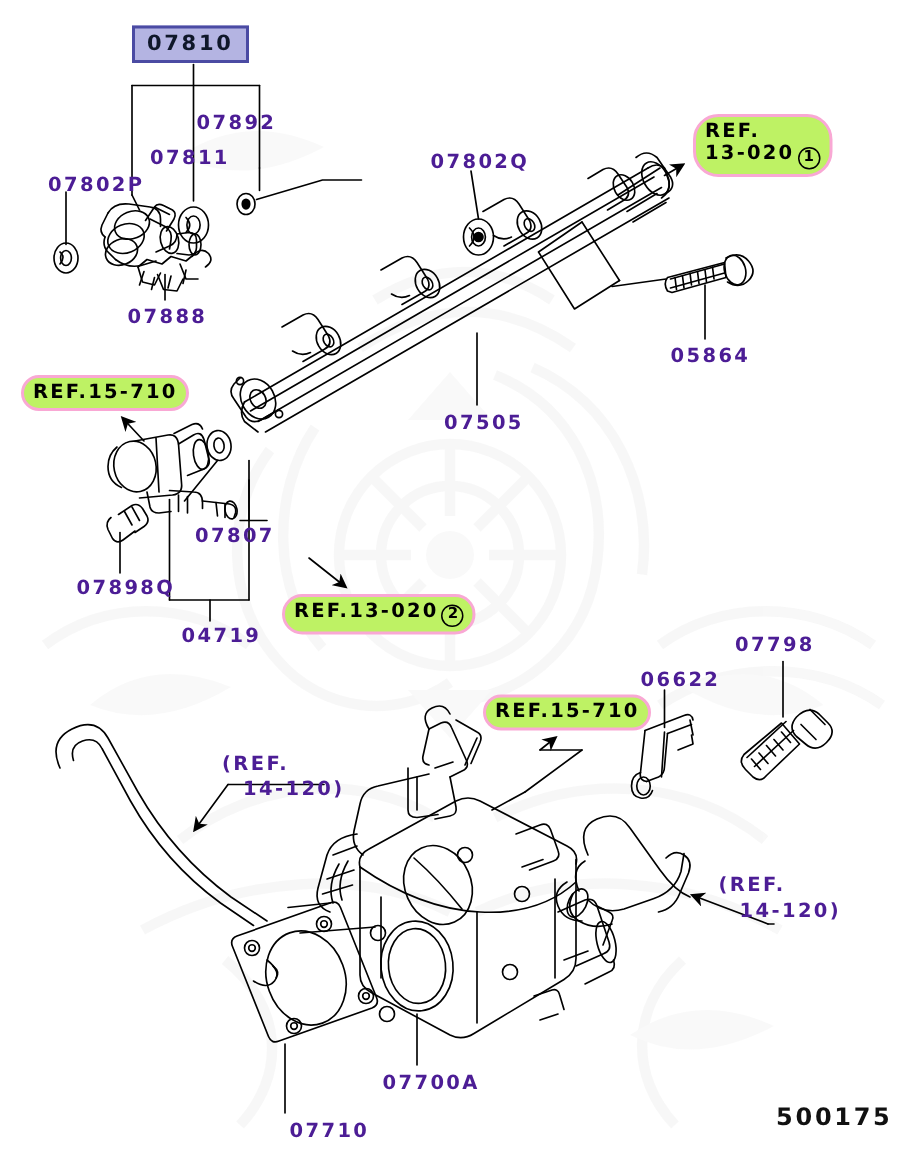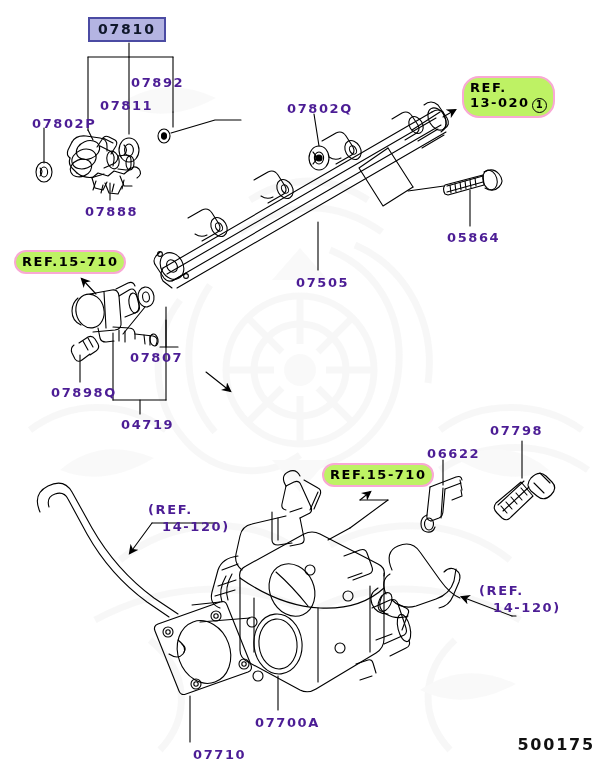--- a/index.html
+++ b/index.html
@@ -414,20 +414,23 @@
 
   <div class="refbox" style="left:462px; top:76px; text-align:left;">
     <div>REF.</div>
     <div><span>13-020</span><span class="circled">1</span></div>
   </div>
 
   <div class="refbox" style="left:14px; top:250px;">
     <span>REF.15-710</span>
   </div>
 
+  <div class="refbox" style="left:188px; top:396px;">
+    <span>REF.13-020</span><span class="circled">2</span>
+  </div>
 
   <div class="refbox" style="left:322px; top:463px;">
     <span>REF.15-710</span>
   </div>
 
   <div style="position:absolute; left:148px; top:503px;">
     <div class="lbl" style="position:static;">(REF.</div>
     <div class="lbl" style="position:static; padding-left:14px; margin-top:3px;">14-120)</div>
   </div>
 

